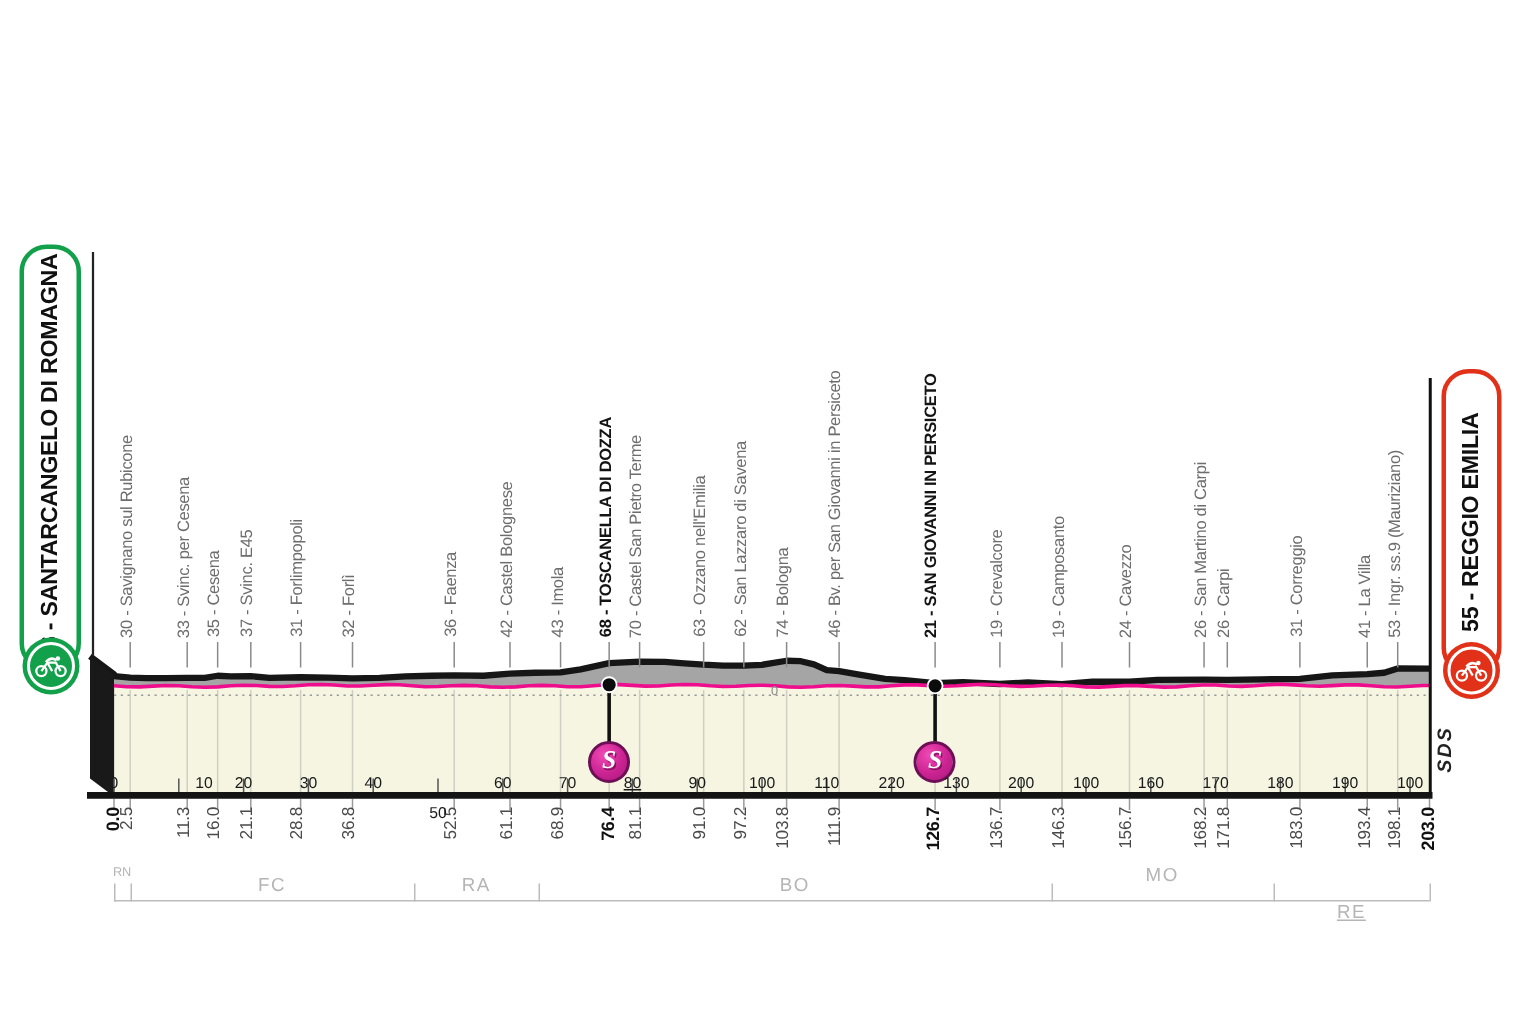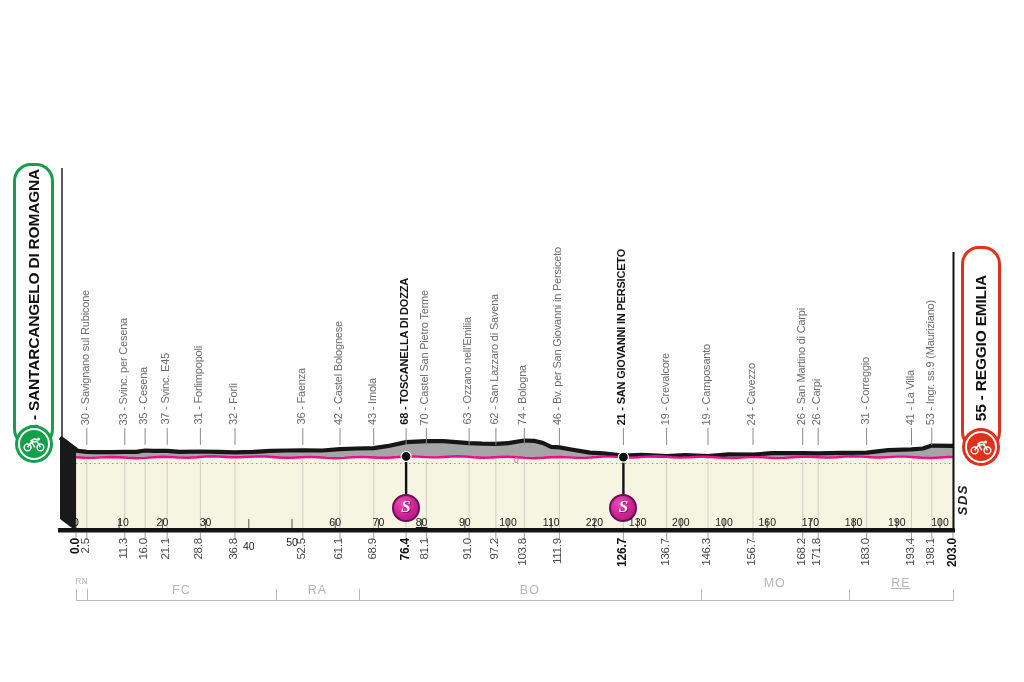--- a/index.html
+++ b/index.html
@@ -195,24 +195,24 @@
       <div class="wp-label vtext" style="left: 811.21px; bottom: 257px;">26 - Carpi</div>
       <div class="km-label vtext" style="left: 811.21px; top: 538px;">171.8</div>
       <div class="wp-label vtext" style="left: 859.596px; bottom: 257px;">31 - Correggio</div>
       <div class="km-label vtext" style="left: 859.596px; top: 538px;">183.0</div>
       <div class="wp-label vtext" style="left: 904.526px; bottom: 257px;">41 - La Villa</div>
       <div class="km-label vtext" style="left: 904.526px; top: 538px;">193.4</div>
       <div class="wp-label vtext" style="left: 924.831px; bottom: 257px;">53 - Ingr. ss.9 (Mauriziano)</div>
       <div class="km-label vtext" style="left: 924.831px; top: 538px;">198.1</div>
       <div class="km-label vtext bold" style="left: 946px; top: 538px;">203.0</div>
       <div class="scale-num" style="left: 76px; top: 516px;">0</div>
-      <div class="scale-num" style="left: 123px; top: 516px;">10</div>
+      <div class="scale-num" style="left: 136px; top: 516px;">10</div>
       <div class="scale-num" style="left: 162.404px; top: 516px;">20</div>
       <div class="scale-num" style="left: 205.606px; top: 516px;">30</div>
-      <div class="scale-num" style="left: 248.808px; top: 516px; margin-top: 24px;">40</div>
+      <div class="scale-num" style="left: 248.808px; top: 516px;">40</div>
       <div class="scale-num" style="left: 292.01px; top: 536px;">50</div>
       <div class="scale-num" style="left: 335.212px; top: 516px;">60</div>
       <div class="scale-num" style="left: 378.414px; top: 516px;">70</div>
       <div class="scale-num" style="left: 421.616px; top: 516px; text-decoration: underline;">80</div>
       <div class="scale-num" style="left: 464.818px; top: 516px;">90</div>
       <div class="scale-num" style="left: 508.02px; top: 516px;">100</div>
       <div class="scale-num" style="left: 551.222px; top: 516px;">110</div>
       <div class="scale-num" style="left: 594.424px; top: 516px;">220</div>
       <div class="scale-num" style="left: 637.626px; top: 516px;">130</div>
       <div class="scale-num" style="left: 680.828px; top: 516px;">200</div>
@@ -228,21 +228,21 @@
       <div class="prov-line" style="left: 276.025px; top: 589px; width: 1.2px; height: 12px;"></div>
       <div class="prov-line" style="left: 358.973px; top: 589px; width: 1.2px; height: 12px;"></div>
       <div class="prov-line" style="left: 700.7px; top: 589px; width: 1.2px; height: 12px;"></div>
       <div class="prov-line" style="left: 848.883px; top: 589px; width: 1.2px; height: 12px;"></div>
       <div class="prov-line" style="left: 953px; top: 589px; width: 1.2px; height: 12px;"></div>
       <div class="prov-label small" style="left: 81.4002px; top: 576px;">RN</div>
       <div class="prov-label" style="left: 181.413px; top: 583px;">FC</div>
       <div class="prov-label" style="left: 317.499px; top: 583px;">RA</div>
       <div class="prov-label" style="left: 529.837px; top: 583px;">BO</div>
       <div class="prov-label" style="left: 774.792px; top: 576px;">MO</div>
-      <div class="prov-label" style="left: 900.942px; top: 576px; text-decoration: underline;">RE</div>
+      <div class="prov-label" style="left: 900.942px; top: 601px; text-decoration: underline;">RE</div>
     </div>
 
   <div id="zero-label" style="left:514px;top:455px;">0</div>
 
   <div class="badge" id="start-badge" style="left: 13px; top: 163px; width: 35px; height: 278px; border: 3.5px solid rgb(19, 160, 74);">
     <div class="badge-label vtext">36 - SANTARCANGELO DI ROMAGNA</div>
     <div class="badge-circle" id="start-circle" style="top: 262px; background: rgb(19, 160, 74); box-shadow: rgb(19, 160, 74) 0px 0px 0px 3px;">
       <svg width="22" height="15" viewBox="0 0 22 15">
         <circle cx="4.6" cy="10.4" r="3.4" fill="none" stroke="#fff" stroke-width="1.5"></circle>
         <circle cx="17.4" cy="10.4" r="3.4" fill="none" stroke="#fff" stroke-width="1.5"></circle>

